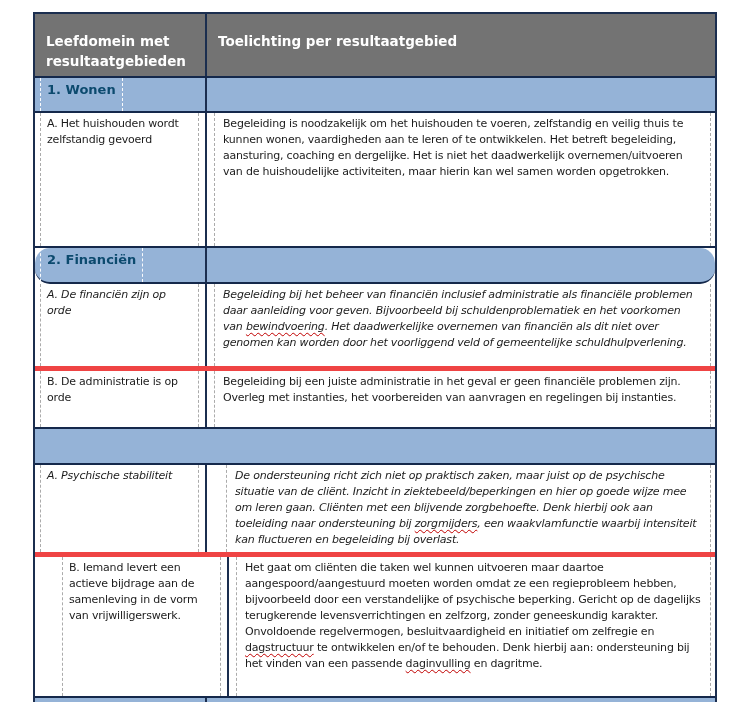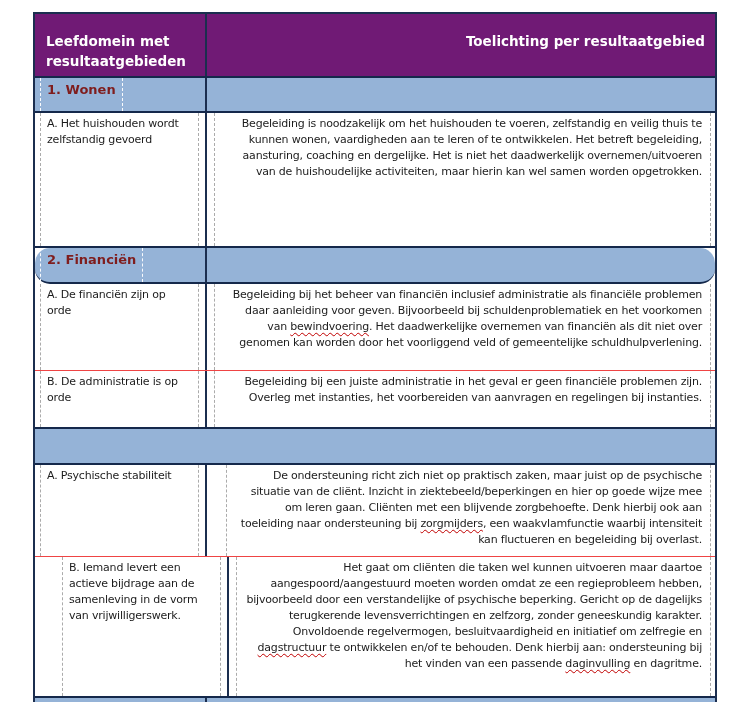--- a/index.html
+++ b/index.html
@@ -10,45 +10,45 @@
   }
   .page{position:relative;width:746px;height:714px;background:#ffffff;}
   .tbl{
     position:absolute;left:33px;top:12px;width:684px;
     border:2px solid #1B2E4F;border-bottom:none;box-sizing:border-box;
     background:#ffffff;
   }
   .row{display:flex;box-sizing:border-box;width:100%;}
   .cell{box-sizing:border-box;position:relative;overflow:hidden;}
   .cell.left{width:172px;border-right:2px solid #1B2E4F;flex:0 0 auto;}
-  .cell.right{flex:1 1 auto;text-align:right;}
+  .cell.right{flex:1 1 auto;}
 
   
-  .header-row{height:64px;background:#701a75;border-bottom:2px solid #14284B;}
+  .header-row{height:64px;background:#737373;border-bottom:2px solid #14284B;}
   .hdr{
     color:#FFFFFF;font-weight:bold;font-size:13.5px;line-height:20px;
     padding:17px 10px 0 11px;
   }
   
   .section-row{background:#95B3D7;border-bottom:2px solid #14284B;}
   .h-s1{height:35px;}
   .h-s2{height:36px;border-radius:15px;}
   .h-s3{height:36px;}
   .section-cell{padding:0;}
   .sec-label{
     display:inline-block;box-sizing:border-box;height:100%;
     margin-left:5px;padding:3px 6px 0 6px;
     border-left:1px dashed rgba(255,255,255,0.95);
     border-right:1px dashed rgba(255,255,255,0.95);
-    color:#7f1d1d;font-weight:bold;font-size:13px;line-height:17px;
+    color:#0c4a6e;font-weight:bold;font-size:13px;line-height:17px;
     white-space:pre-line;
   }
   
   .item-row{background:#ffffff;border-bottom:2px solid #14284B;}
-  .item-row.thin{border-bottom:1px solid #ef4444;}
+  .item-row.thin{border-bottom:5px solid #ef4444;font-style:italic;}
   .h-r1a{height:135px;}
   .h-r2a{height:87px;}
   .h-r2b{height:58px;}
   .h-r3a{height:92px;gap:12px;}
   .h-r3b{height:141px;padding-left:22px;}
   .guides{
     box-sizing:border-box;height:100%;
     border-left:1px dashed #ABABAB;border-right:1px dashed #ABABAB;
   }
   .cell.left .guides{margin:0 6px 0 5px;padding:3px 6px 0 6px;}

